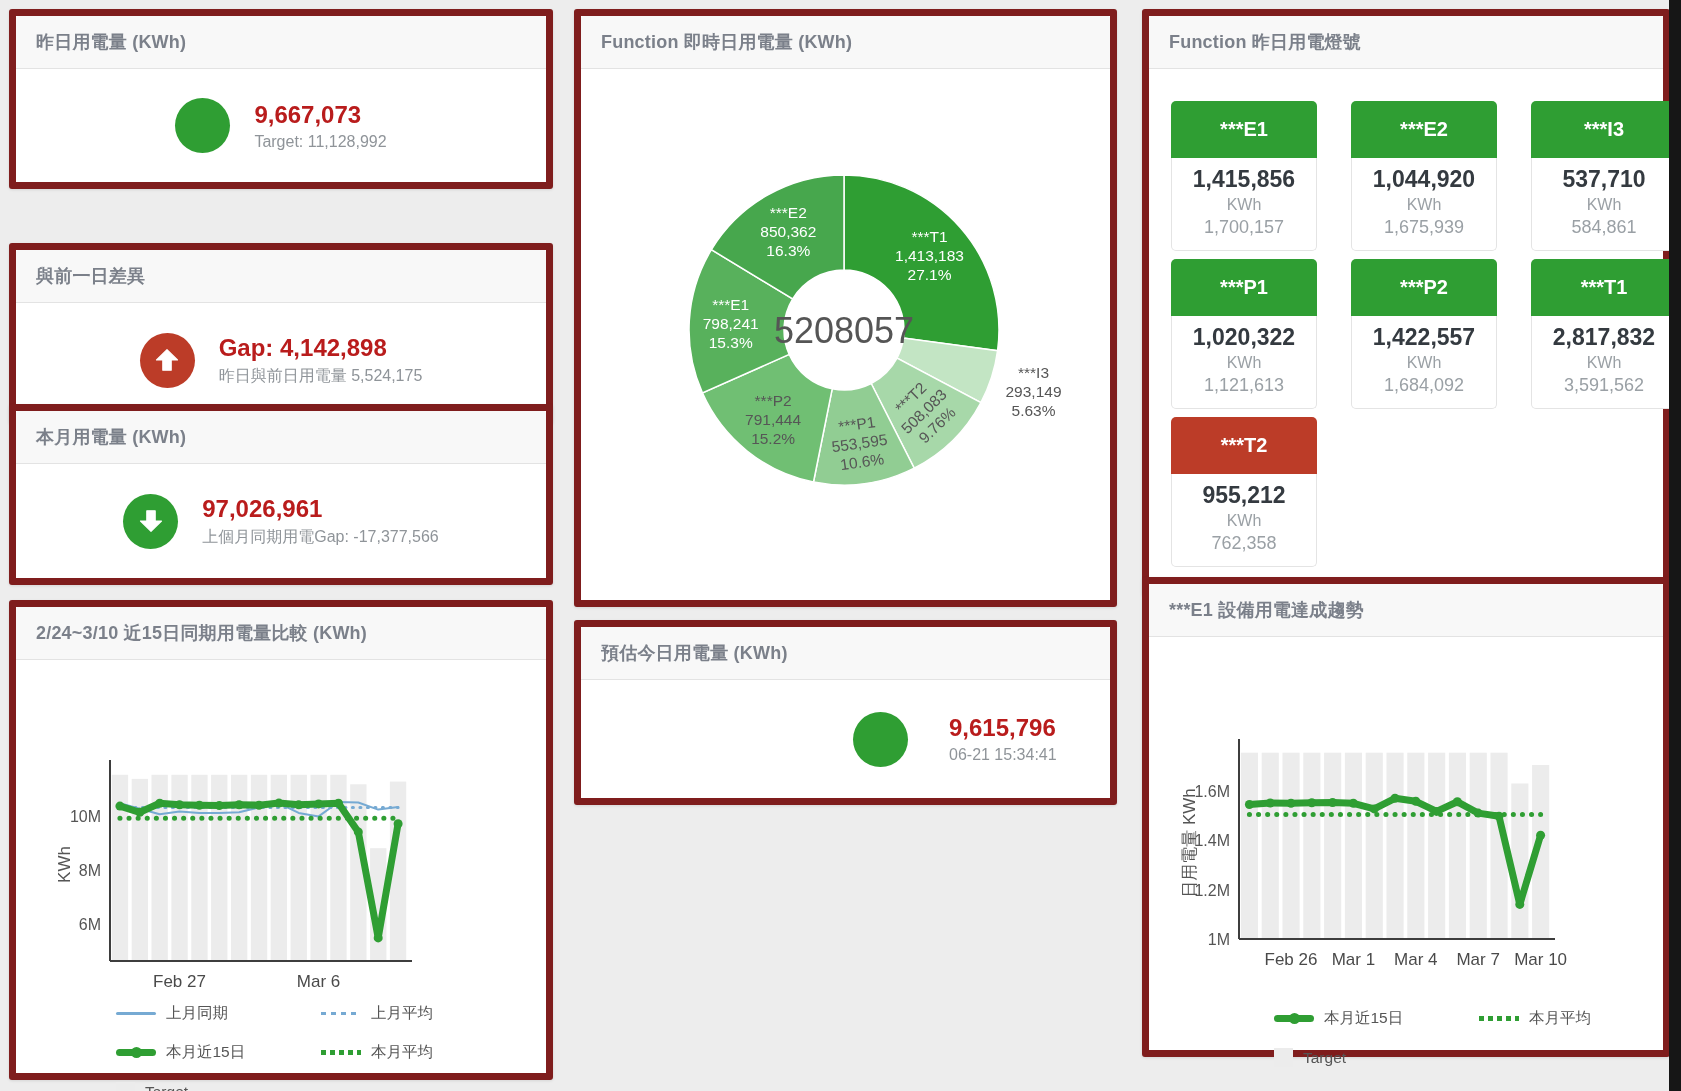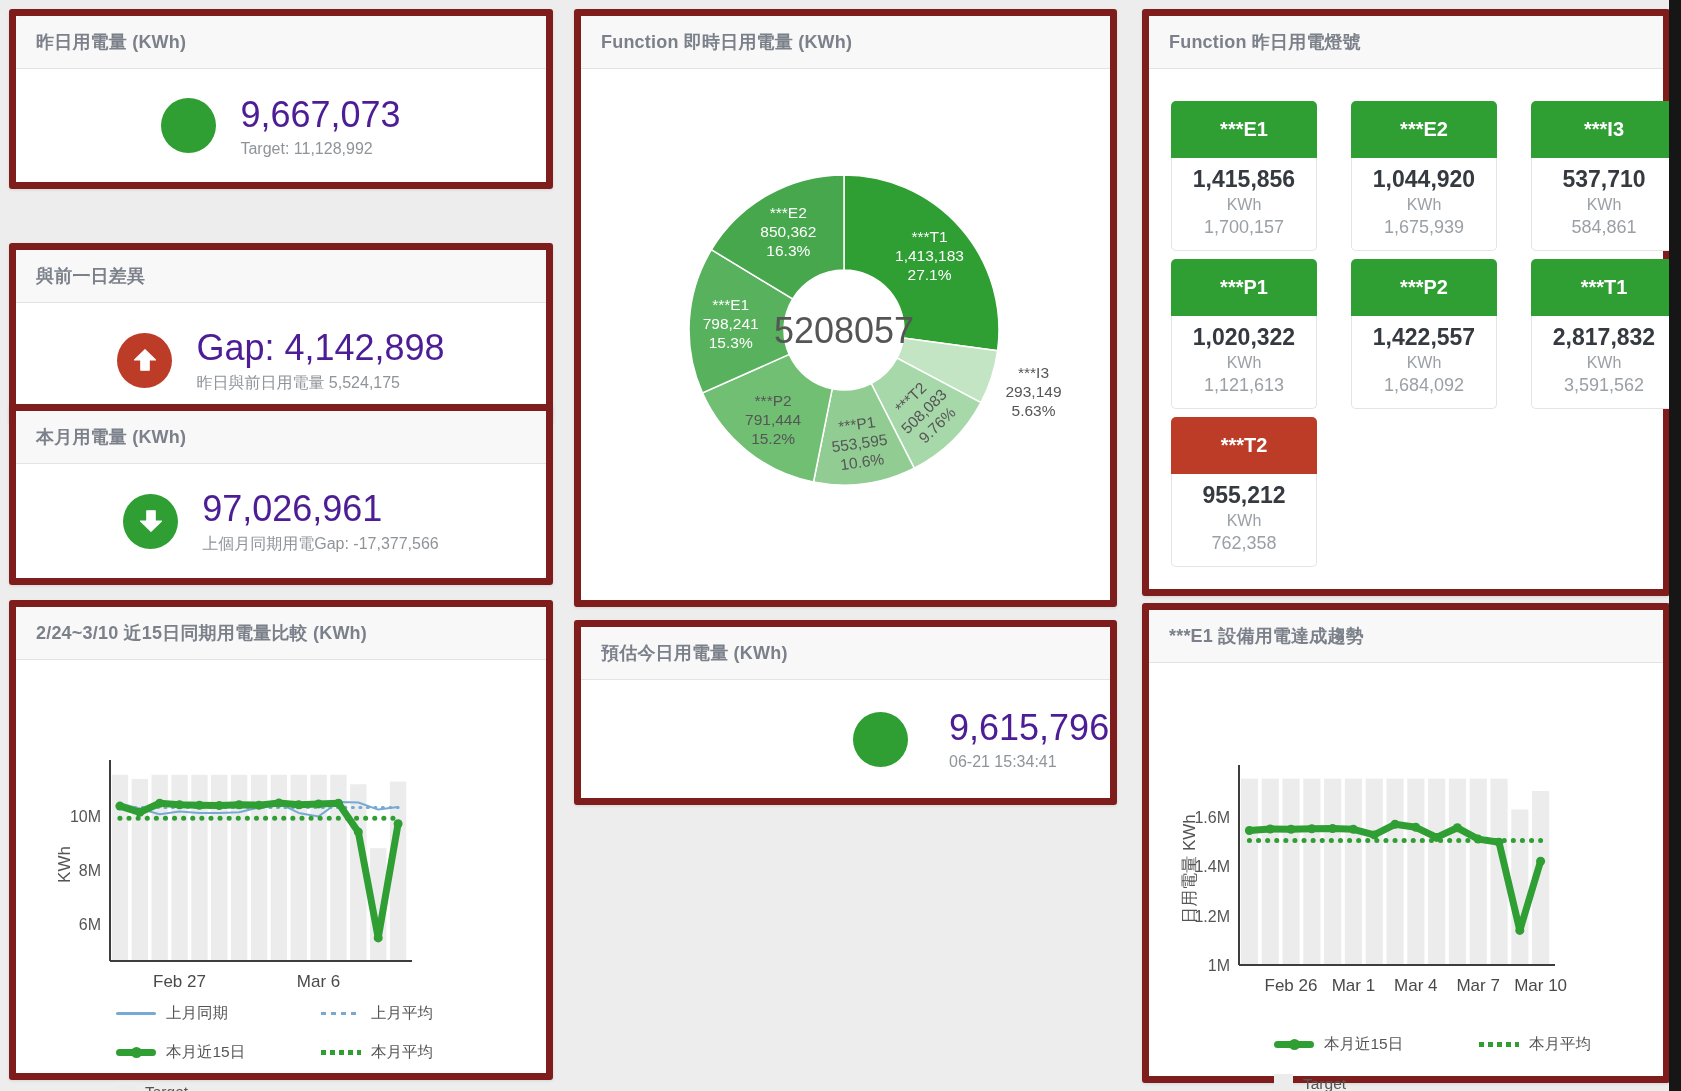--- a/index.html
+++ b/index.html
@@ -14,21 +14,21 @@
        align-items:center;padding:0 20px;border-radius:3px 3px 0 0;}
   .p-t{font-size:18px;font-weight:bold;color:#7b808a;letter-spacing:.2px;}
   .p-b{height:calc(100% - 53px);}
 
   
   .stat{display:flex;align-items:center;justify-content:center;gap:24px;}
   .stat.shift{justify-content:flex-start;padding-left:272px;gap:41px;}
   .circ{width:55px;height:55px;border-radius:50%;flex:0 0 auto;display:flex;
         align-items:center;justify-content:center;}
   .stat-txt{text-align:left;}
-  .stat-v{font-size:36px;font-weight:normal;color:#4c1d95;}
+  .stat-v{font-size:24px;font-weight:bold;color:#b91c1c;}
   .stat-s{font-size:16px;color:#8f9499;margin-top:4px;}
 
   
   .l-grid{display:grid;grid-template-columns:repeat(3,146px);column-gap:34px;row-gap:8px;
           padding:32px 0 0 22px;}
   .tile{width:146px;}
   .tile-h{height:57px;border-radius:5px 5px 0 0;display:flex;align-items:center;
           justify-content:center;color:#fff;font-weight:bold;font-size:20px;}
   .tile-b{border:1px solid #e4e4e4;border-top:none;border-radius:0 0 5px 5px;
           text-align:center;padding:8px 2px 12px;background:#fff;}
@@ -298,21 +298,21 @@
             <div class="tile-b">
               <div class="tile-v">955,212</div>
               <div class="tile-u">KWh</div>
               <div class="tile-t">762,358</div>
             </div>
           </div>
         </div>
     </div>
   </section>
 
-  <section class="panel" style="left:1142px;top:603px;width:514px;height:466px;">
+  <section class="panel" style="left:1142px;top:577px;width:514px;height:466px;">
     <header class="p-h">
       <span class="p-t">***E1 設備用電達成趨勢</span>
     </header>
     <div class="p-b">
       <div id="chart-trend" class="chart-wrap"><svg width="460" height="292">
             <rect x="61.9" y="45.7" width="17.1" height="186.3" fill="#ececec"></rect>
             <rect x="82.7" y="45.7" width="17.1" height="186.3" fill="#ececec"></rect>
             <rect x="103.5" y="45.7" width="17.1" height="186.3" fill="#ececec"></rect>
             <rect x="124.3" y="45.7" width="17.1" height="186.3" fill="#ececec"></rect>
             <rect x="145.1" y="45.7" width="17.1" height="186.3" fill="#ececec"></rect>

